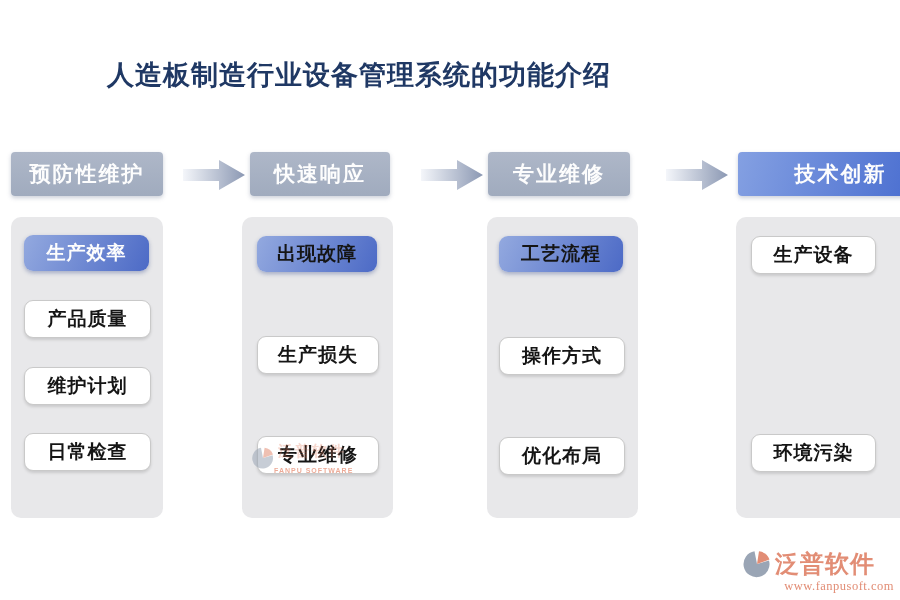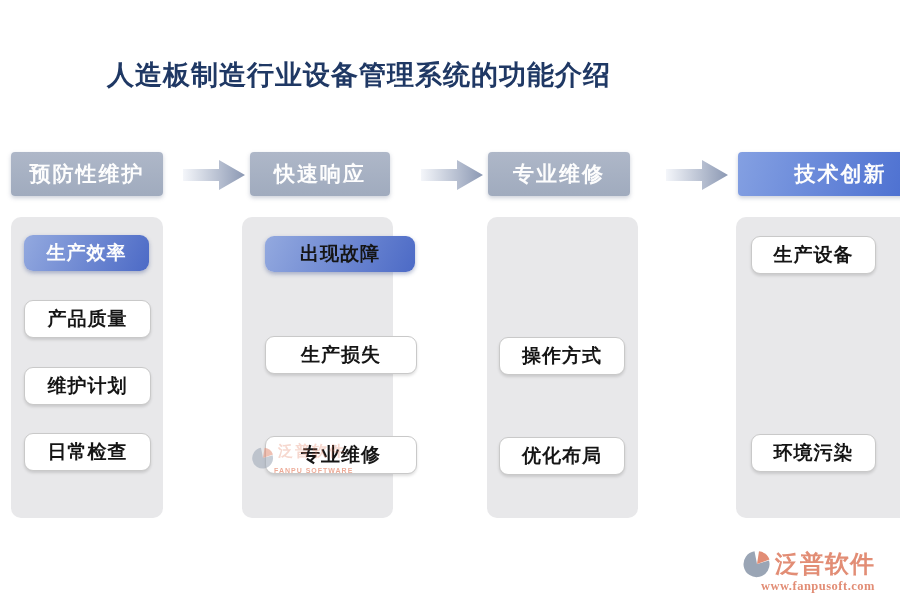--- a/index.html
+++ b/index.html
@@ -45,21 +45,21 @@
   .box.plain{
     background:#ffffff;border:1px solid #c9c9c9;
     box-shadow:0 2px 3px rgba(0,0,0,.13);
   }
   .box.highlight{
     background:linear-gradient(115deg,#93a9df 0%,#4c6ac6 100%);
     box-shadow:0 2px 4px rgba(60,80,140,.4);
   }
   .box.light-text{color:#fdfdfd;}
   .p1 .box{left:13px;width:125px}
-  .p2 .box{left:23px;width:150px}
+  .p2 .box{left:15px;width:120px}
   .p3 .box{left:12px;width:124px}
   .p4 .box{left:15px;width:123px}
   
   .watermark{
     position:absolute;left:251px;top:441px;width:132px;height:40px;
     z-index:5;pointer-events:none;
   }
   .watermark .wm-icon{position:absolute;left:0;top:5px;width:24px;height:24px;opacity:.55;}
   .watermark .wm-brand{
     position:absolute;left:27px;top:1px;font-size:15px;font-weight:bold;
@@ -70,22 +70,22 @@
     color:rgba(226,125,95,.65);letter-spacing:1px;white-space:nowrap;
     font-family:"Liberation Sans","DejaVu Sans",sans-serif;
   }
   
   .footer{position:absolute;left:742px;top:548px;width:152px;}
   .footer-row{display:flex;align-items:center;gap:3px;}
   .footer-brand{
     font-size:24px;font-weight:bold;color:#e28d75;letter-spacing:1px;white-space:nowrap;
   }
   .footer-url{
-    font-size:12.5px;font-weight:bold;color:#e28d75;letter-spacing:.5px;
-    text-align:center;margin-top:-1px;white-space:nowrap;
+    font-size:12.5px;font-weight:normal;color:#e28d75;letter-spacing:.5px;
+    text-align:right;margin-top:-1px;white-space:nowrap;
   }
 </style>
 </head>
 <body>
 
 <svg width="0" height="0" style="position:absolute" aria-hidden="true">
   <defs>
     <linearGradient id="arrowGrad" x1="0" y1="0" x2="1" y2="0">
       <stop offset="0" stop-color="#f4f6fa"></stop>
       <stop offset="1" stop-color="#8b98b3"></stop>
@@ -117,20 +117,21 @@
   <div class="box plain" style="top:216px">日常检查</div>
 </div>
 
 <div class="panel p2">
   <div class="box highlight" style="top:19px">出现故障</div>
   <div class="box plain" style="top:119px">生产损失</div>
   <div class="box plain" style="top:219px">专业维修</div>
 </div>
 
 <div class="panel p3">
+  <div class="box highlight" style="top:19px">工艺流程</div>
   <div class="box plain" style="top:120px">操作方式</div>
   <div class="box plain" style="top:220px">优化布局</div>
 </div>
 
 <div class="panel p4">
   <div class="box plain" style="top:19px">生产设备</div>
   <div class="box plain" style="top:217px">环境污染</div>
 </div>
 
 <div class="watermark">

